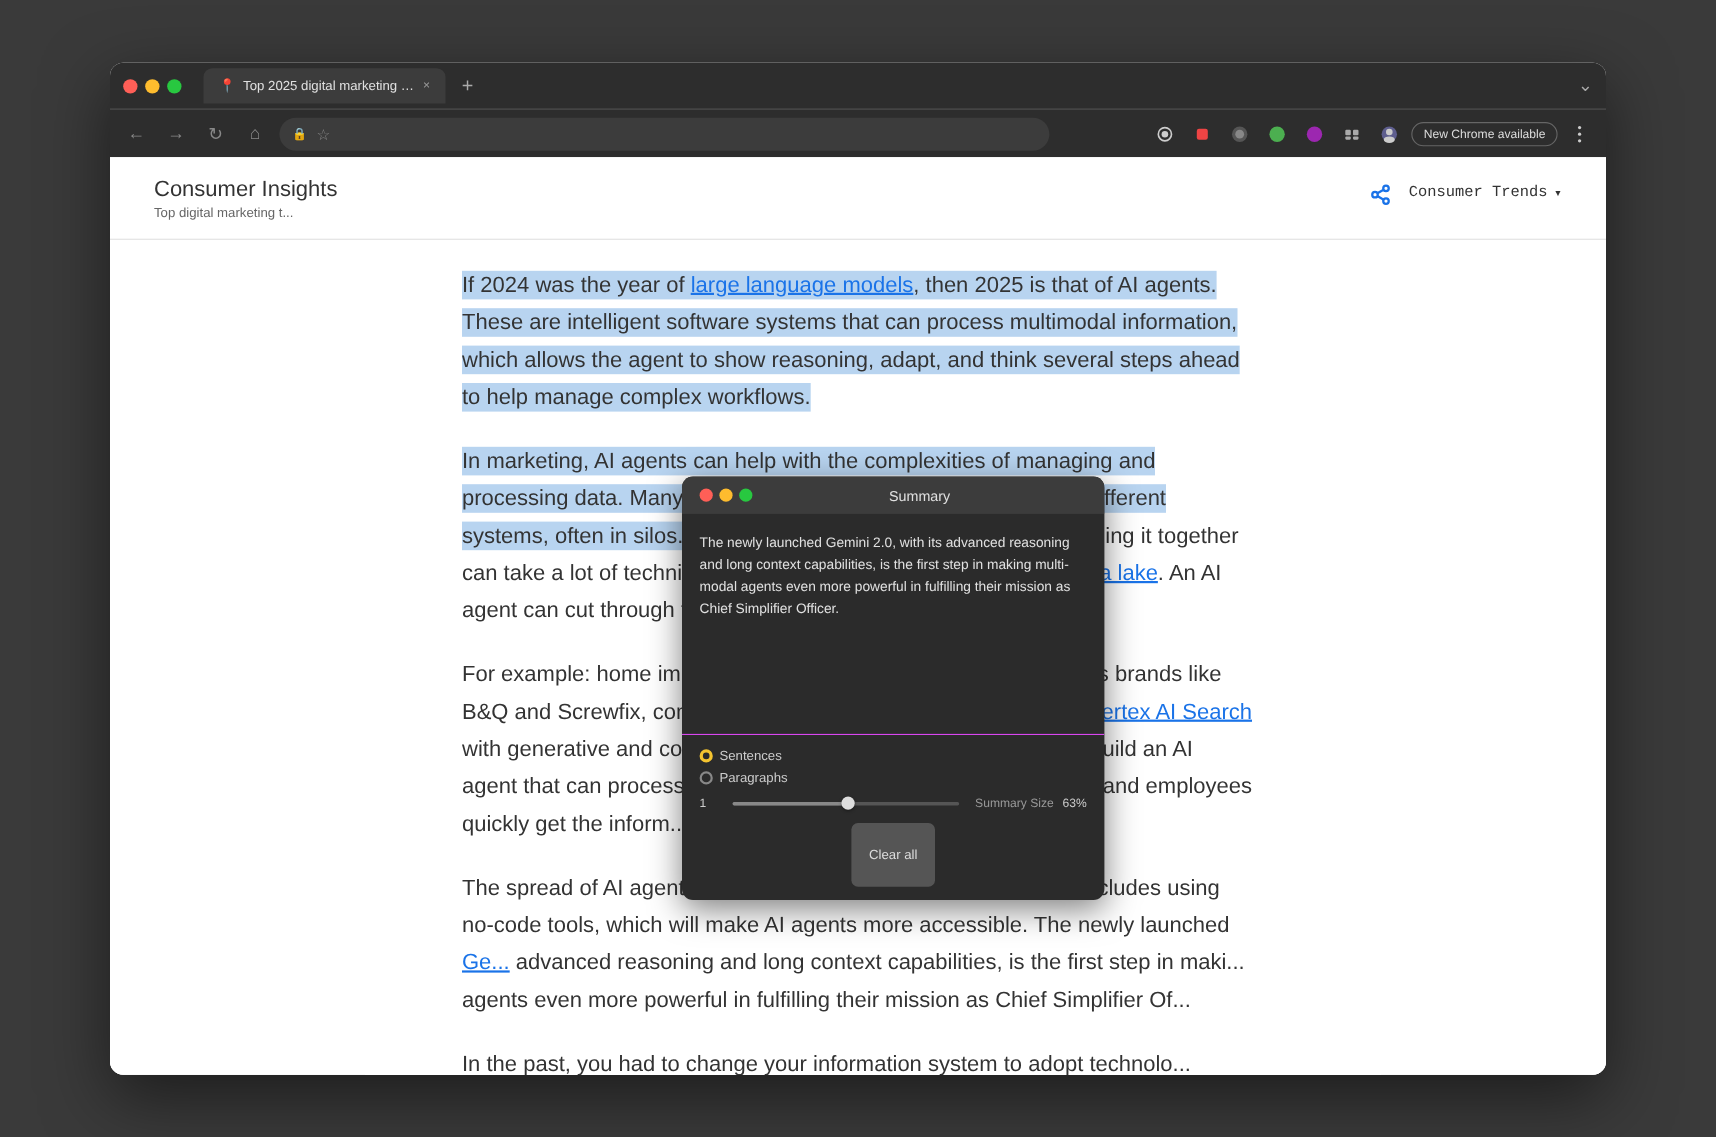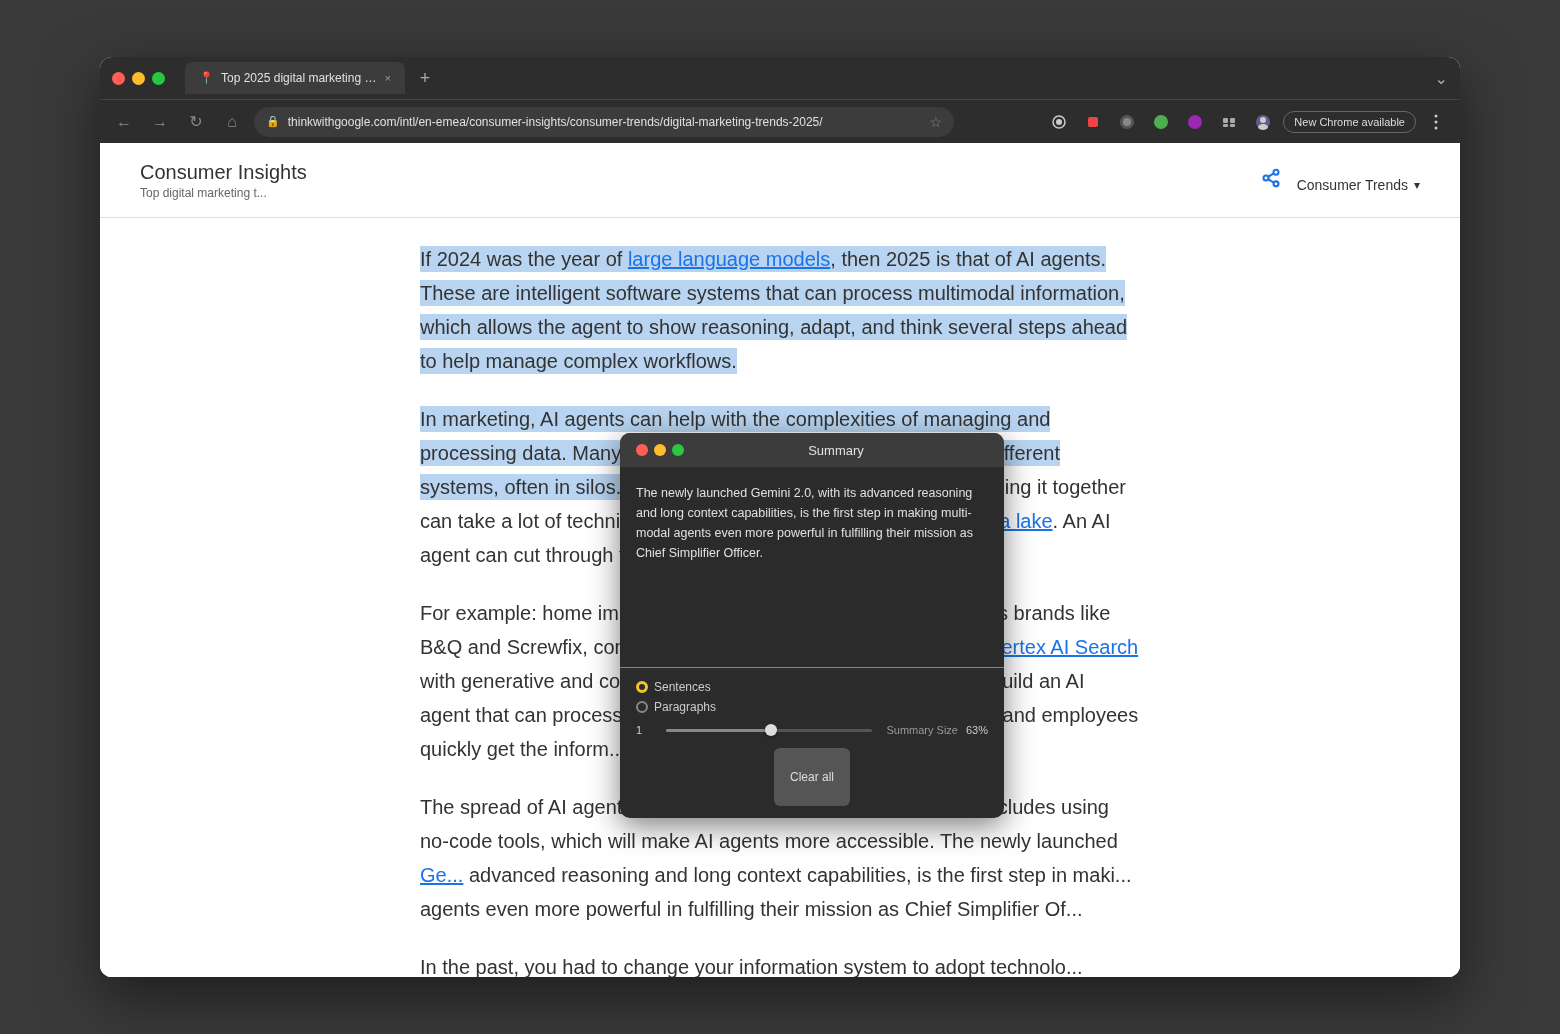--- a/index.html
+++ b/index.html
@@ -188,22 +188,23 @@
       font-weight: 400;
       color: #333;
     }
     .site-logo-subtitle {
       font-size: 12px;
       color: #666;
       margin-top: 2px;
     }
     .site-header-right {
       display: flex;
-      align-items: flex-end;
+      align-items: flex-start;
       gap: 16px;
+      font-family: Liberation Mono, monospace;
     }
     .share-icon {
       color: #1a73e8;
       font-size: 18px;
       cursor: pointer;
     }
     .consumer-trends-btn {
       display: flex;
       align-items: center;
       gap: 6px;
@@ -387,21 +388,20 @@
     </div>
   </div>
 
   <div class="address-bar">
     <div class="nav-btn">←</div>
     <div class="nav-btn">→</div>
     <div class="nav-btn">↻</div>
     <div class="nav-btn">⌂</div>
     <div class="url-bar">
       <span class="url-secure-icon">🔒</span>
-      <span class="url-text">thinkwithgoogle.com/intl/en-emea/consumer-insights/consumer-trends/digital-marketing-trends-2025/</span>
       <span class="url-star">☆</span>
     </div>
     <div class="toolbar-icons">
 
       <div class="toolbar-icon">
         <svg width="16" height="16" viewBox="0 0 16 16" fill="#ccc">
             <circle cx="8" cy="8" r="6" fill="none" stroke="#ccc" stroke-width="1.5"></circle>
             <circle cx="8" cy="8" r="3" fill="#ccc"></circle>
           </svg>
       </div>

